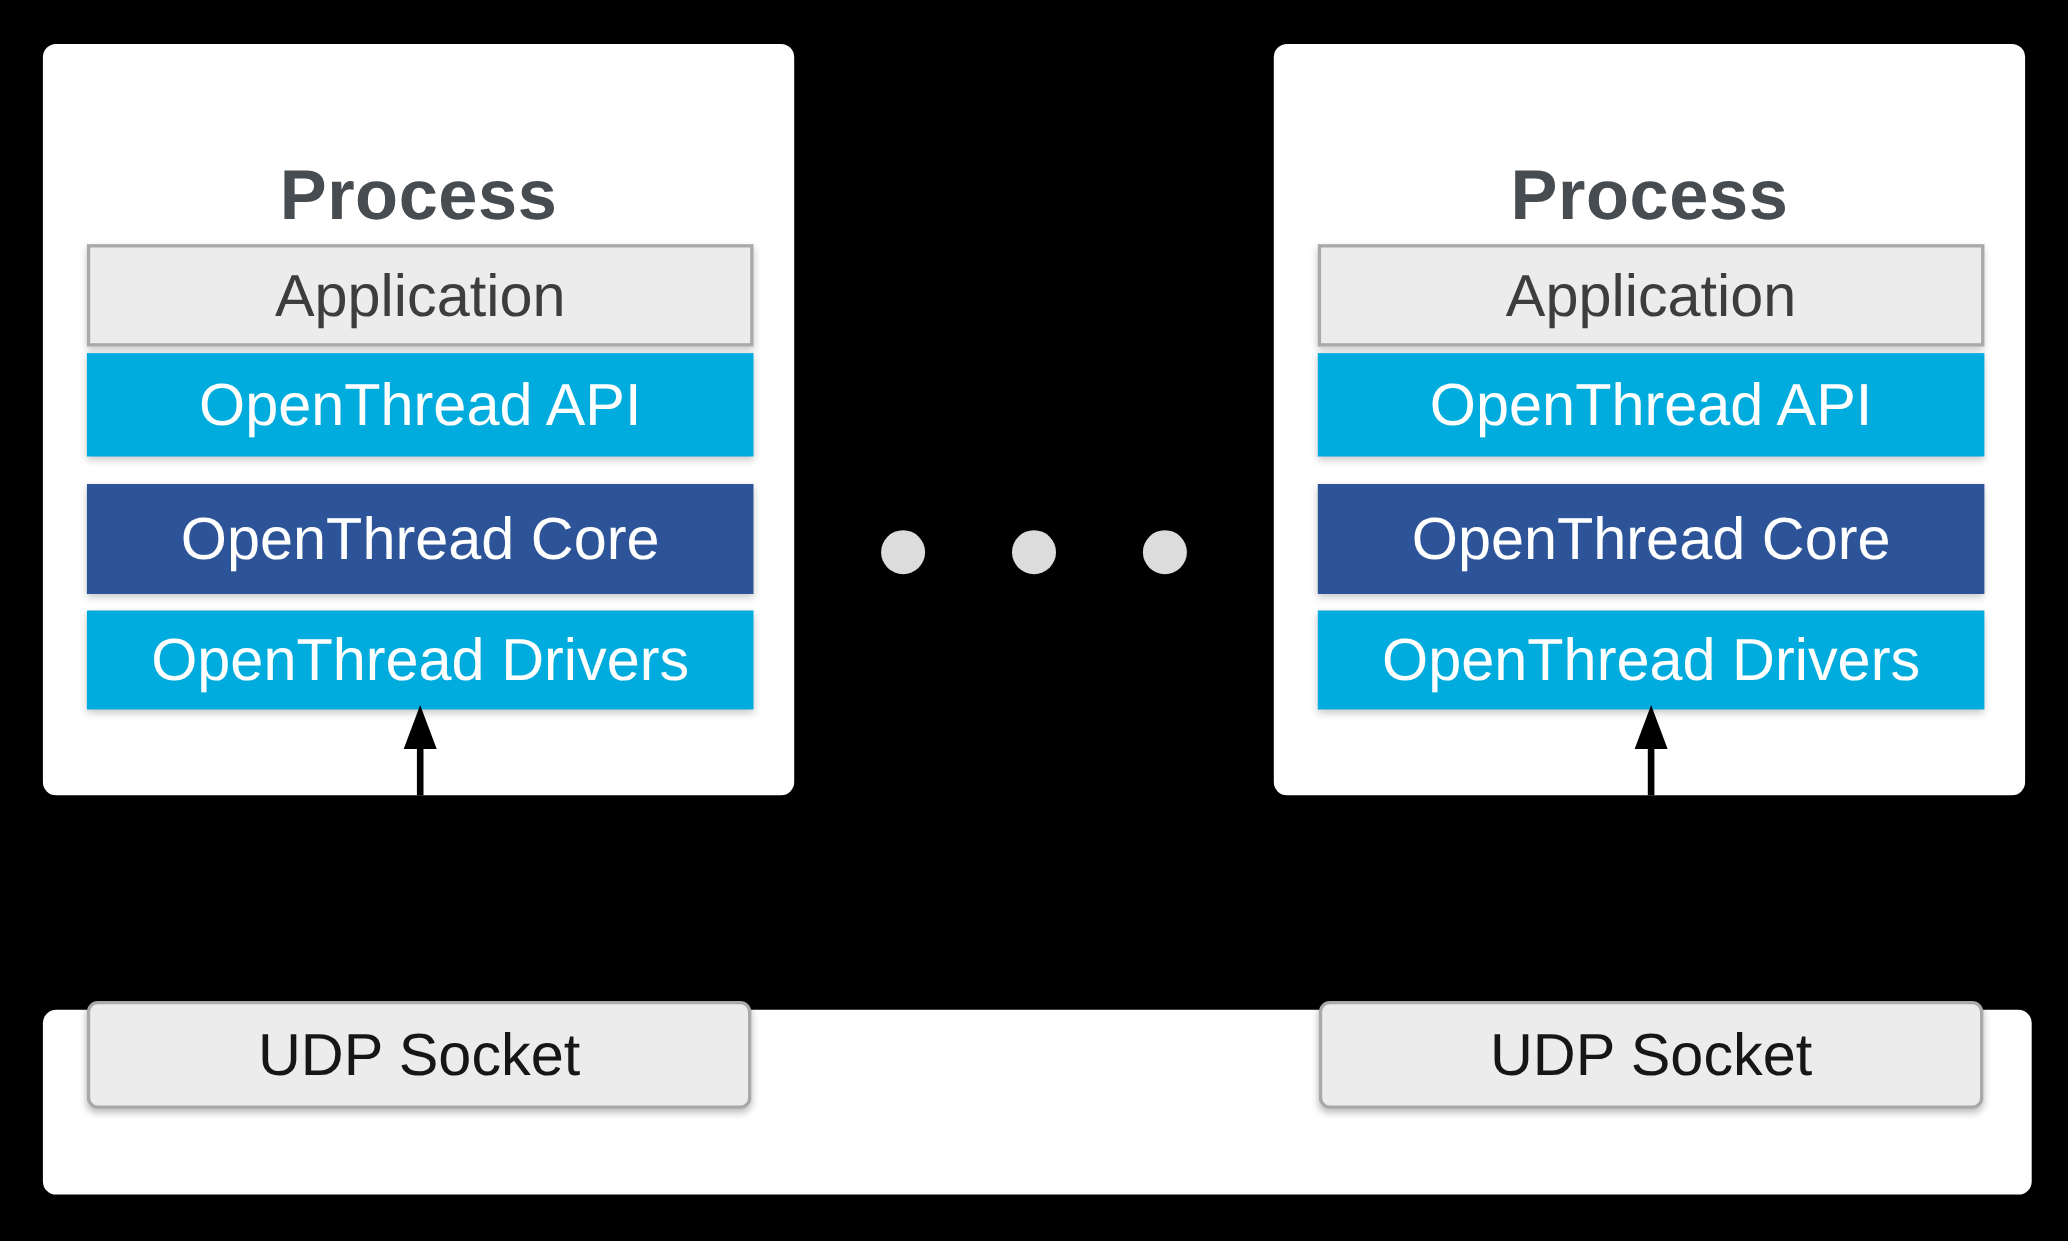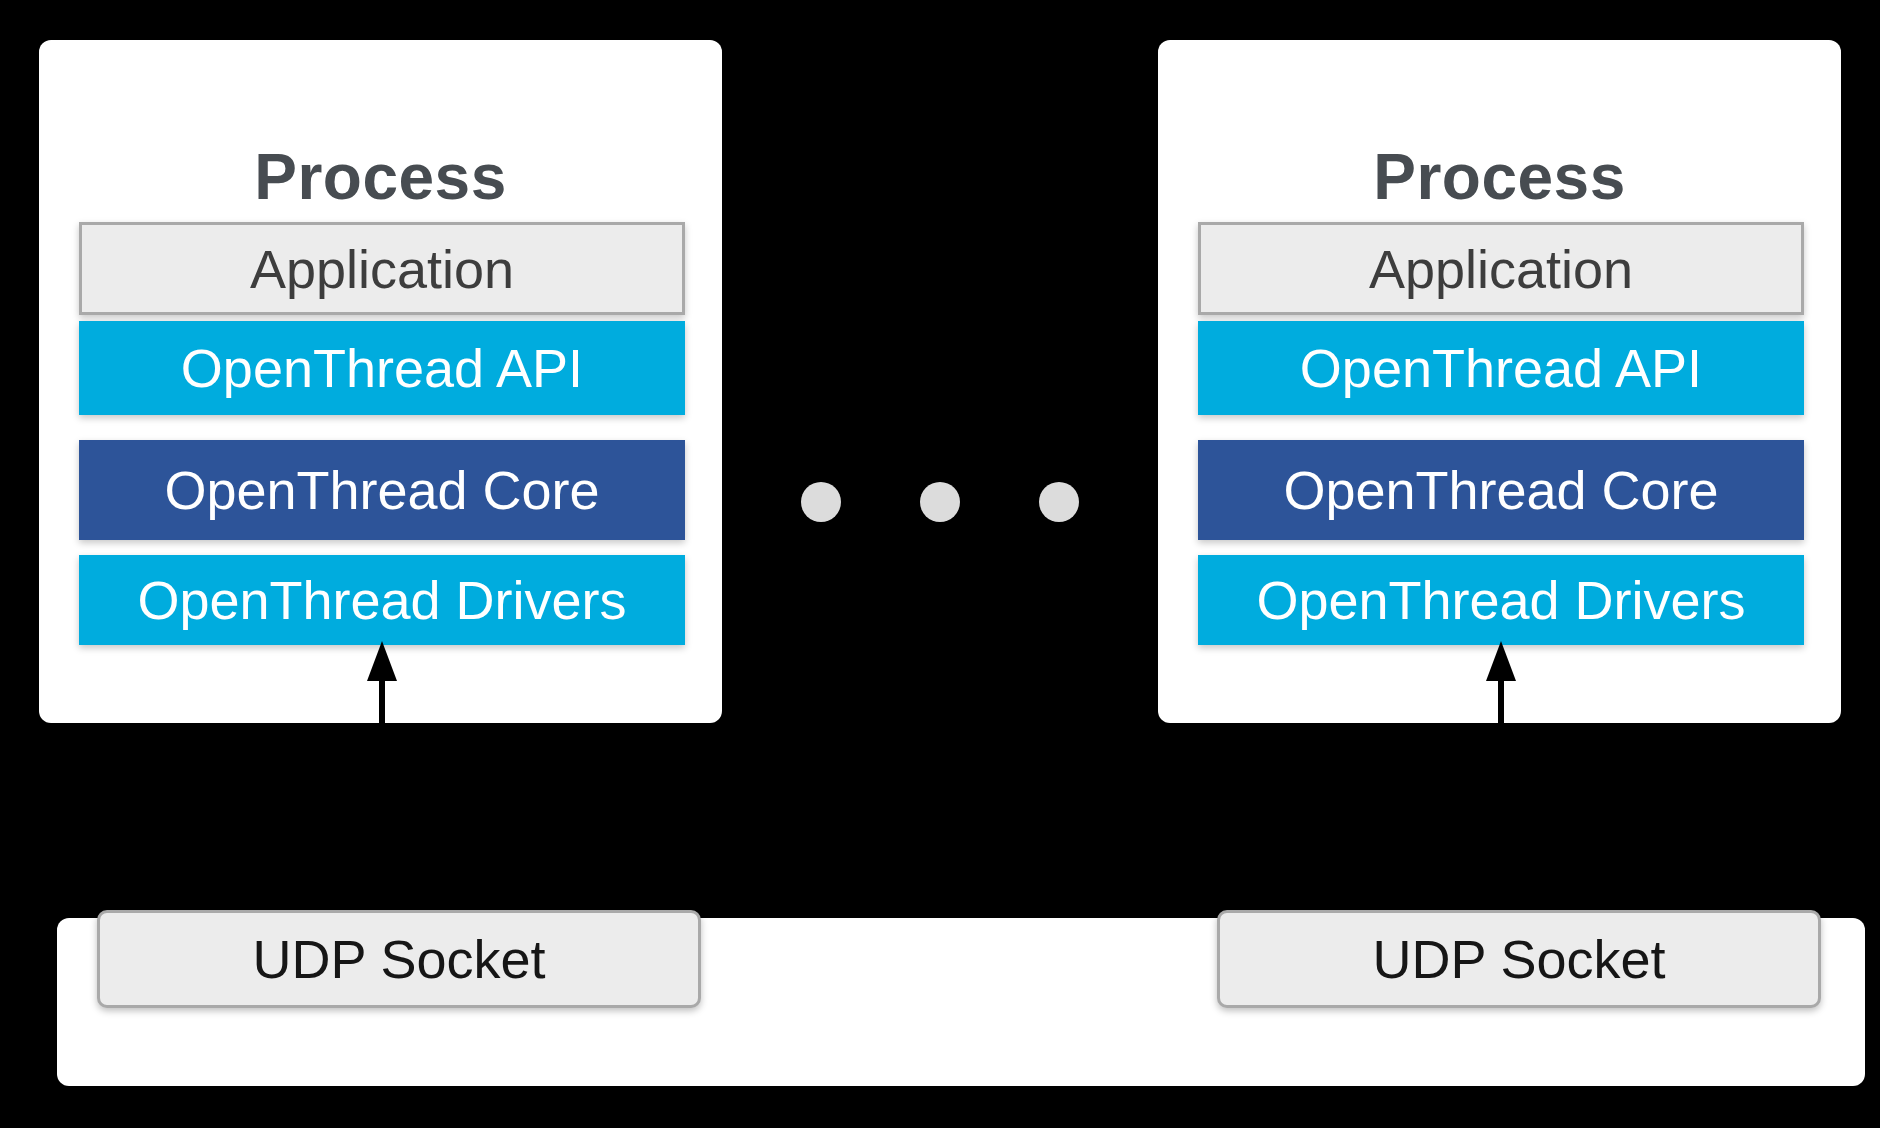--- a/index.html
+++ b/index.html
@@ -60,21 +60,21 @@
     position:absolute;top:482px;
     width:40px;height:40px;border-radius:50%;
     background:#dcdcdc;
   }
   .dot.d1{left:801px;} .dot.d2{left:920px;} .dot.d3{left:1039px;}
 
   
   .kernel-bar{
     position:absolute;left:39px;top:918px;
     width:1808px;height:168px;
-    background:#fff;border-radius:12px;margin-left:18px;
+    background:#fff;border-radius:12px;
   }
   .udp{
     position:absolute;top:-8px;height:98px;width:604px;
     box-sizing:border-box;
     background:#ececec;border:3px solid #a9a9a9;border-radius:10px;
     display:flex;align-items:center;justify-content:center;
     font-size:54px;color:#161616;
     box-shadow:0 3px 7px rgba(0,0,0,0.25);
   }
   .udp.left{left:40px;}

